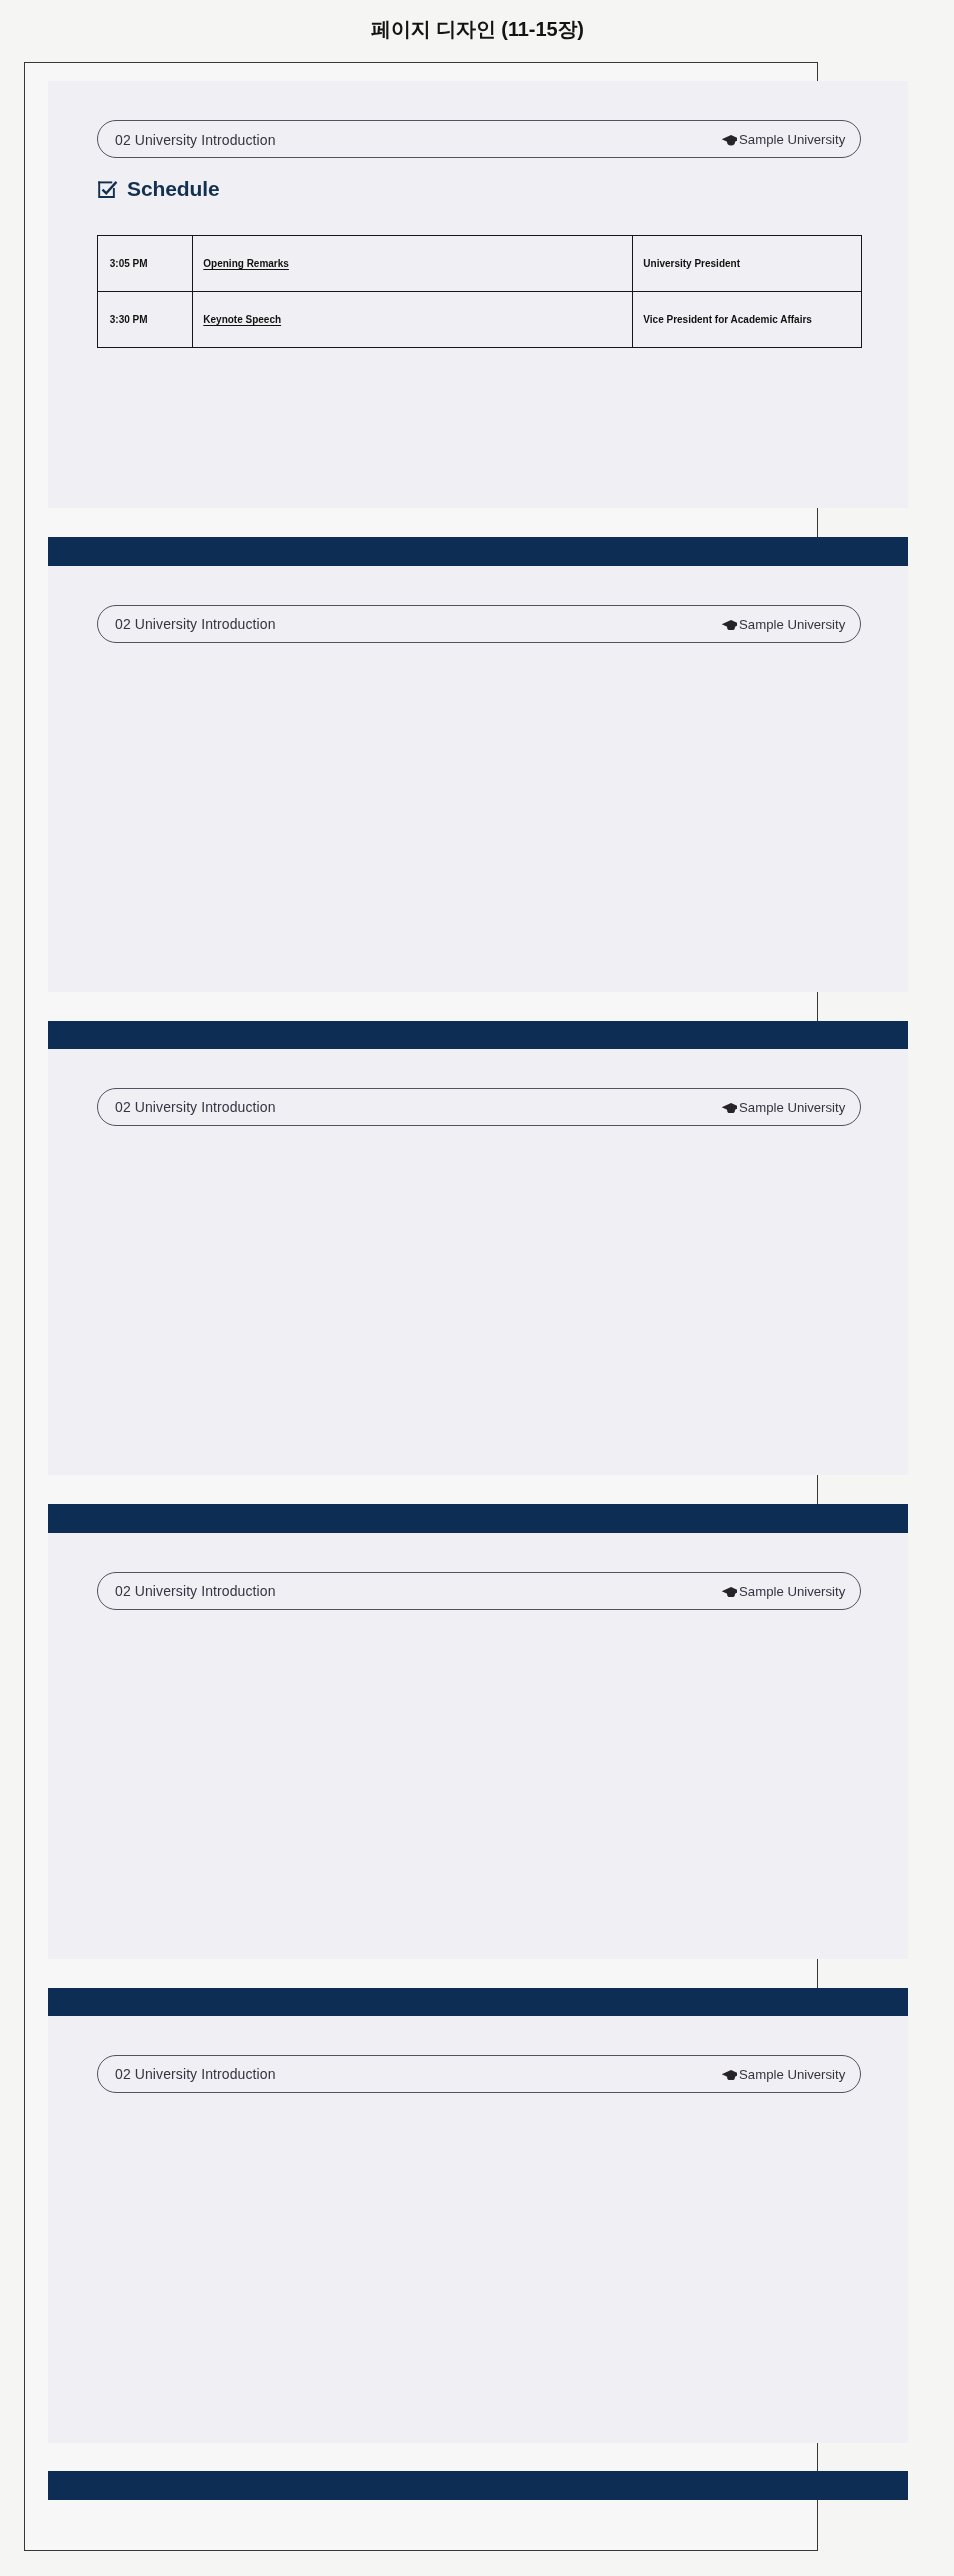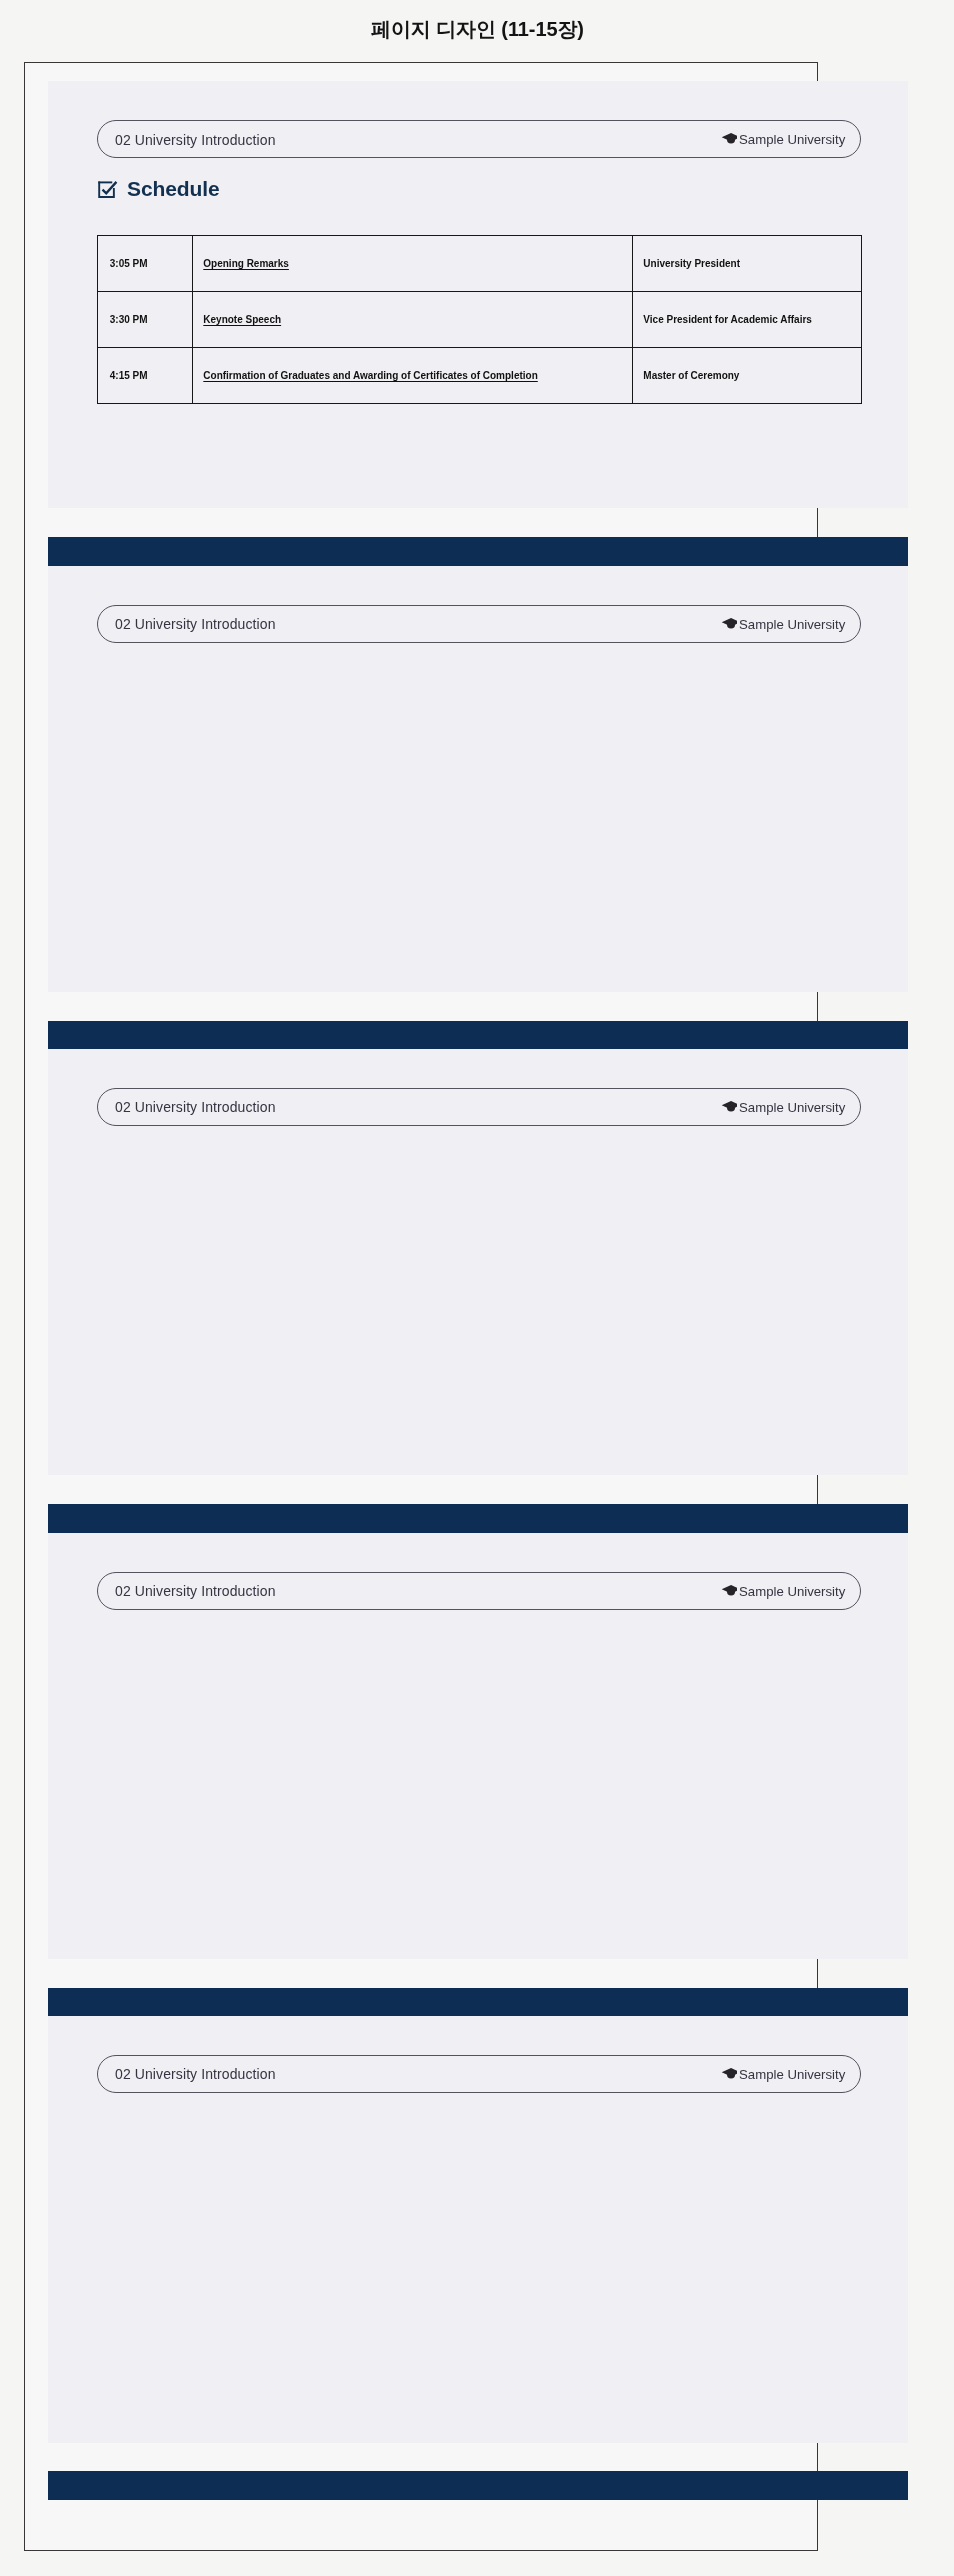--- a/index.html
+++ b/index.html
@@ -6,21 +6,21 @@
   *{box-sizing:border-box;margin:0;padding:0;}
   html,body{width:955px;height:2576px;overflow:hidden;}
   body{background:#f5f5f4;font-family:"Liberation Sans",sans-serif;}
   .page-title{position:absolute;top:16px;left:0;width:955px;text-align:center;font-size:20px;font-weight:700;color:#141414;letter-spacing:-0.1px;}
   .frame{position:absolute;left:24px;top:62px;width:794px;height:2489px;border:1.2px solid #3a3536;background:#f7f7f7;}
   .slide{position:absolute;left:23px;width:860px;background:#f0eff3;}
   .bar{position:absolute;left:23px;width:860px;height:29px;background:#0d2d55;}
   
   .pill{position:absolute;left:49px;top:39px;width:764px;height:38px;border:0.7px solid #555260;border-radius:19px;background:#f0eff3;}
   .pill-label{position:absolute;left:17px;top:10.3px;font-size:14px;color:#363342;letter-spacing:0.1px;}
-  .pill-right{position:absolute;right:14.7px;top:11px;display:flex;align-items:flex-start;gap:2px;}
+  .pill-right{position:absolute;right:14.7px;top:11px;display:flex;align-items:center;gap:2px;}
   .pill-right span{font-size:13.2px;color:#363342;}
   
   .sec-head{position:absolute;display:flex;align-items:center;gap:8px;}
   .sec-head .t{font-size:21px;font-weight:700;color:#12304f;letter-spacing:-0.1px;}
   
   table.sched{position:absolute;left:49px;top:154px;width:764px;border-collapse:collapse;table-layout:fixed;}
   table.sched td{border:0.7px solid #171717;height:56px;vertical-align:middle;font-size:10px;font-weight:700;color:#111;padding:0 10.3px;}
   table.sched td.c1{width:95px;padding-left:11.8px;}
   table.sched td.c2{width:440px;}
   table.sched td.c3{width:229px;}
@@ -56,25 +56,20 @@
         <tbody id="sched-body">
           <tr>
             <td class="c1">3:05 PM</td>
             <td class="c2"><span>Opening Remarks</span></td>
             <td class="c3">University President</td>
           </tr>
           <tr>
             <td class="c1">3:30 PM</td>
             <td class="c2"><span>Keynote Speech</span></td>
             <td class="c3">Vice President for Academic Affairs</td>
-          </tr>
-          <tr>
-            <td class="c1">4:15 PM</td>
-            <td class="c2"><span>Confirmation of Graduates and Awarding of Certificates of Completion</span></td>
-            <td class="c3">Master of Ceremony</td>
           </tr>
         </tbody>
       </table>
 </div>
 <div class="bar" style="top:474px"></div>
 
 <div class="slide" style="top:503px;height:426px">
   <div class="pill">
     <div class="pill-label">02 University Introduction</div>
     <div class="pill-right">

